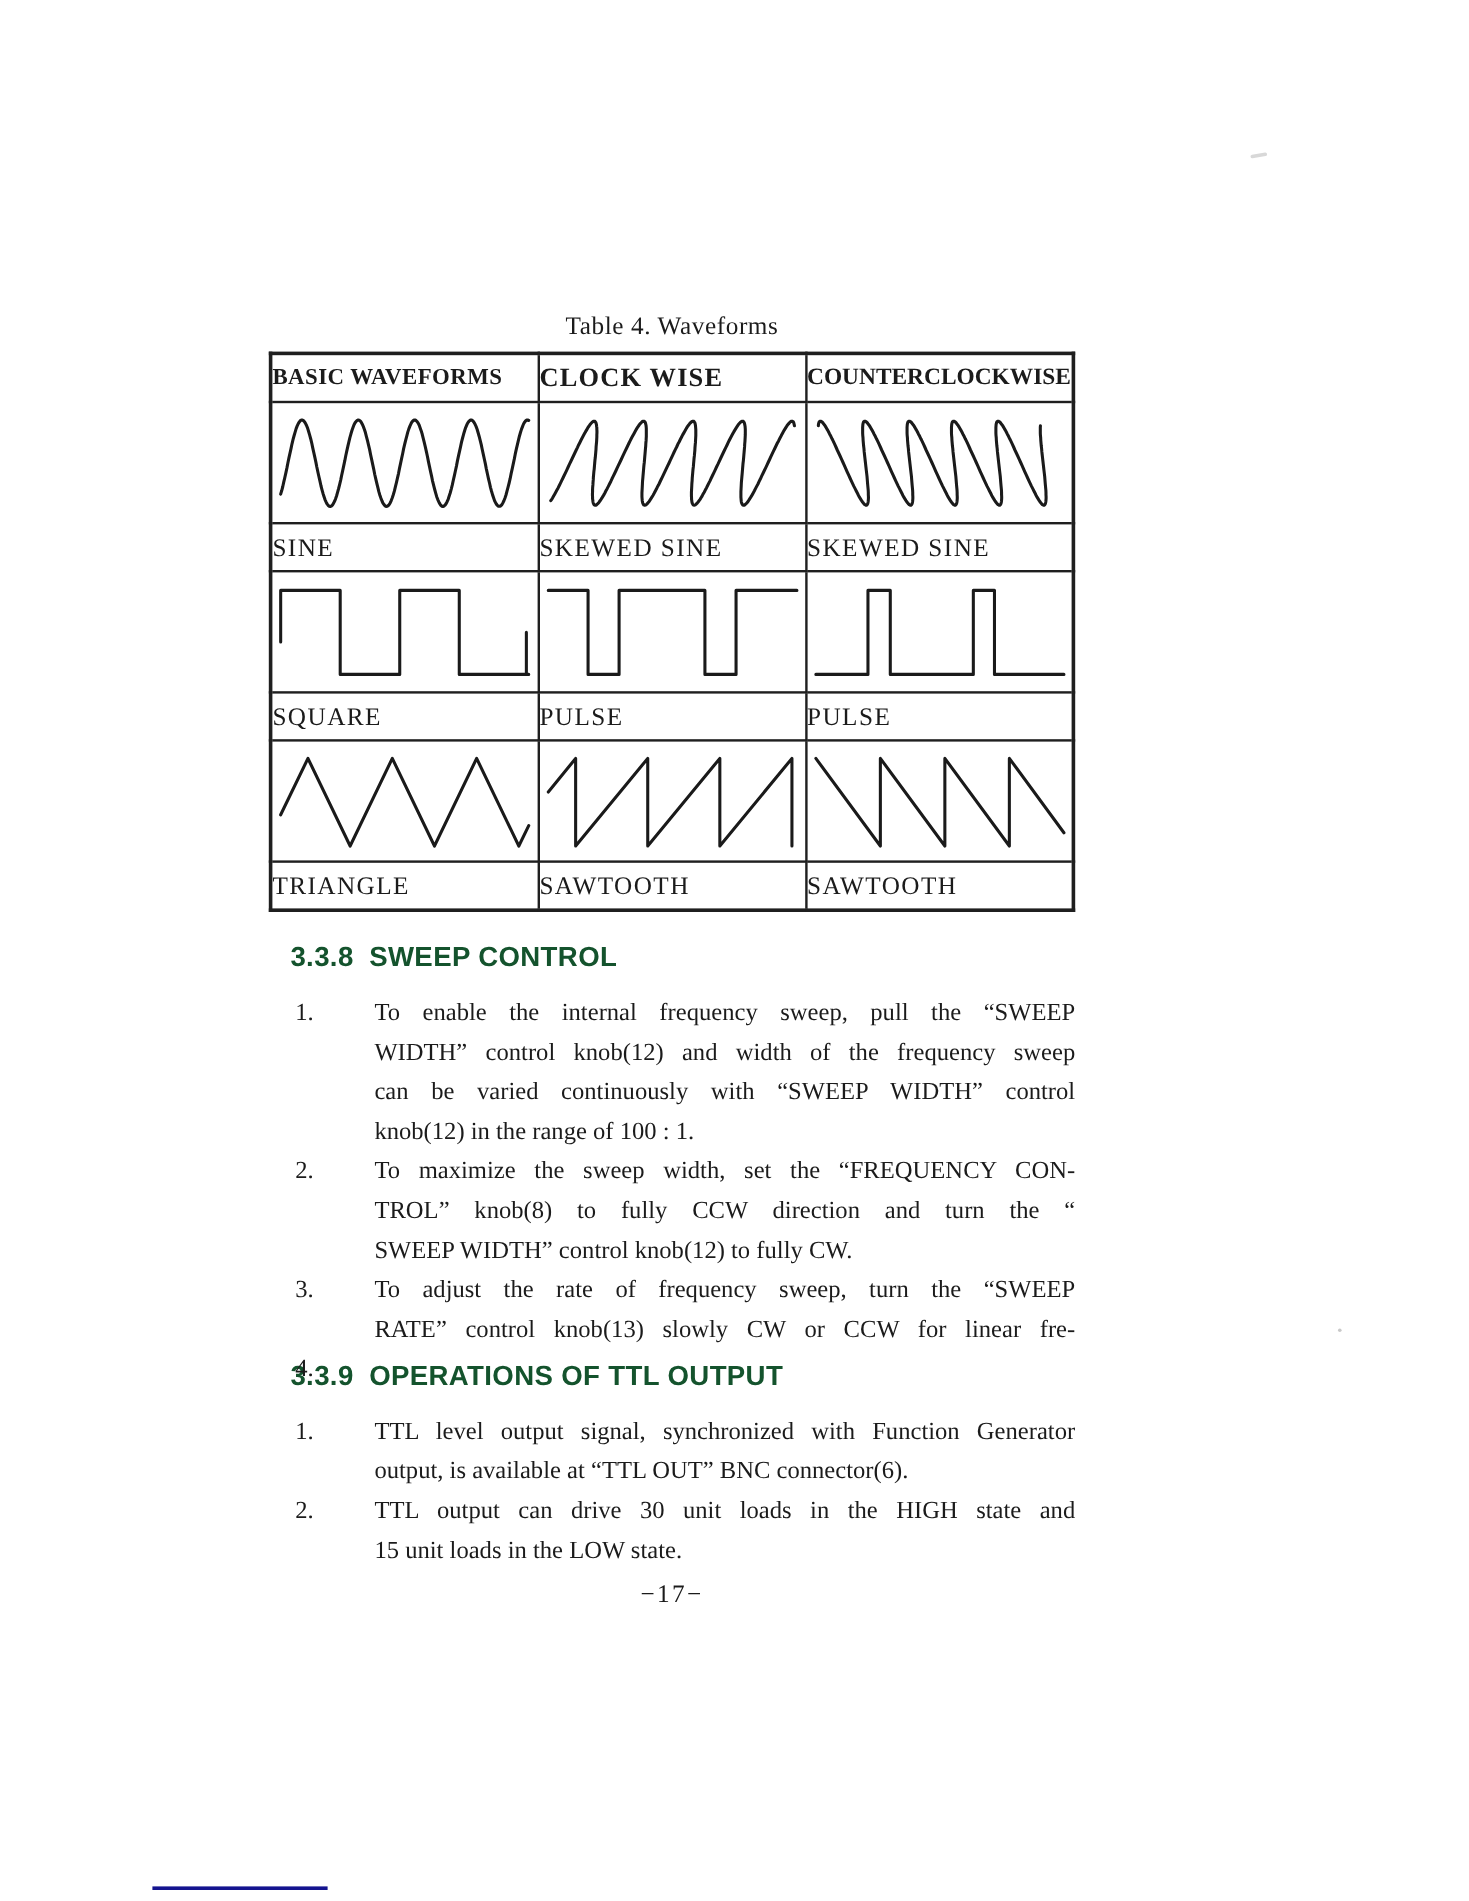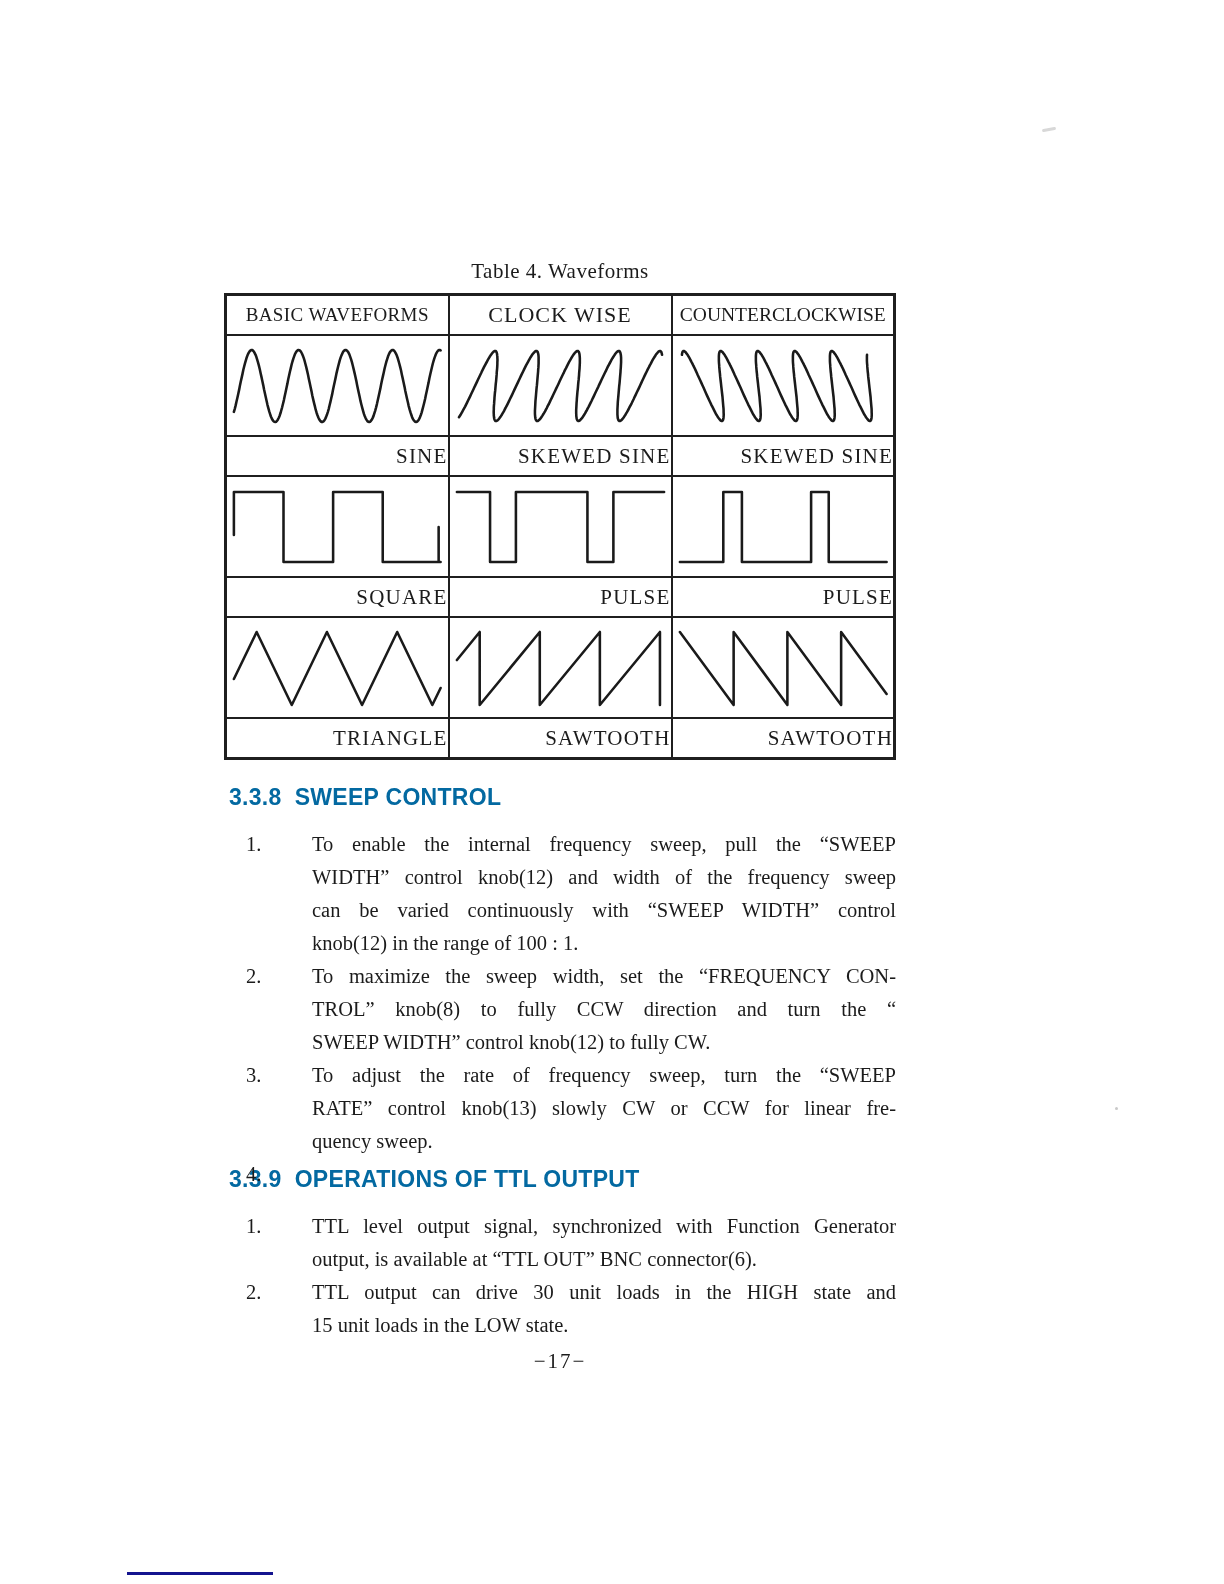--- a/index.html
+++ b/index.html
@@ -11,32 +11,32 @@
   .page{position:absolute;inset:0;background:#ffffff;overflow:hidden;}
   .content{position:absolute;left:224px;top:256px;width:672px;}
 
   .table-title{font-size:21px;text-align:center;letter-spacing:.5px;height:30px;line-height:30px;}
 
   table.wave-table{
     border-collapse:collapse;width:672px;margin-top:7px;table-layout:fixed;
     border:3px solid #1f1f1f;
   }
   table.wave-table th,table.wave-table td{border:2px solid #1f1f1f;padding:0;}
-  th.hdr{font-weight:normal;height:38px;vertical-align:middle;text-align:center;}
+  th.hdr{font-weight:bold;height:38px;vertical-align:middle;text-align:left;}
   th.col1{font-size:19px;letter-spacing:.4px;}
   th.col2{font-size:22px;letter-spacing:1px;}
   th.col3{font-size:19.5px;letter-spacing:0;}
   td.wave-cell{height:99px;vertical-align:middle;}
   svg.wave-svg{display:block;width:100%;height:99px;}
-  td.label-cell{height:38px;text-align:right;font-size:21px;letter-spacing:1.2px;vertical-align:middle;}
+  td.label-cell{height:38px;text-align:left;font-size:21px;letter-spacing:1.2px;vertical-align:middle;}
 
   .sec-heading{
-    margin-top:6px;margin-left:5px;
+    margin-top:6px;margin-left:18px;
     font-family:"Liberation Sans",sans-serif;font-weight:bold;
-    font-size:23px;letter-spacing:.3px;line-height:30px;color:#0369a1;
+    font-size:23px;letter-spacing:.3px;line-height:30px;color:#14532d;
   }
   .sec-heading.first{margin-top:22px;}
   .sec-num{margin-right:13px;}
   .sec-list{margin-top:16px;}
   .list-item{position:relative;padding-left:52px;}
   .li-num{position:absolute;left:22px;top:0;font-size:20.5px;line-height:33px;}
   .li-text{width:620px;}
   .tline{font-size:20.5px;line-height:33px;margin-left:36px;}
   .tline.just{text-align:justify;text-align-last:justify;}
 
@@ -150,21 +150,20 @@
               <div class="tline just">To maximize the sweep width, set the “FREQUENCY CON-</div>
               <div class="tline just">TROL” knob(8) to fully CCW direction and turn the “</div>
               <div class="tline">SWEEP WIDTH” control knob(12) to fully CW.</div>
             </div>
           </div>
           <div class="list-item">
             <span class="li-num">3.</span>
             <div class="li-text">
               <div class="tline just">To adjust the rate of frequency sweep, turn the “SWEEP</div>
               <div class="tline just">RATE” control knob(13) slowly CW or CCW for linear fre-</div>
-              <div class="tline">quency sweep.</div>
             </div>
           </div>
           <div class="list-item">
             <span class="li-num">4.</span>
             <div class="li-text">
             </div>
           </div>
         </div>
         <div class="sec-heading"><span class="sec-num">3.3.9</span><span class="sec-title">OPERATIONS OF TTL OUTPUT</span></div>
         <div class="sec-list">

